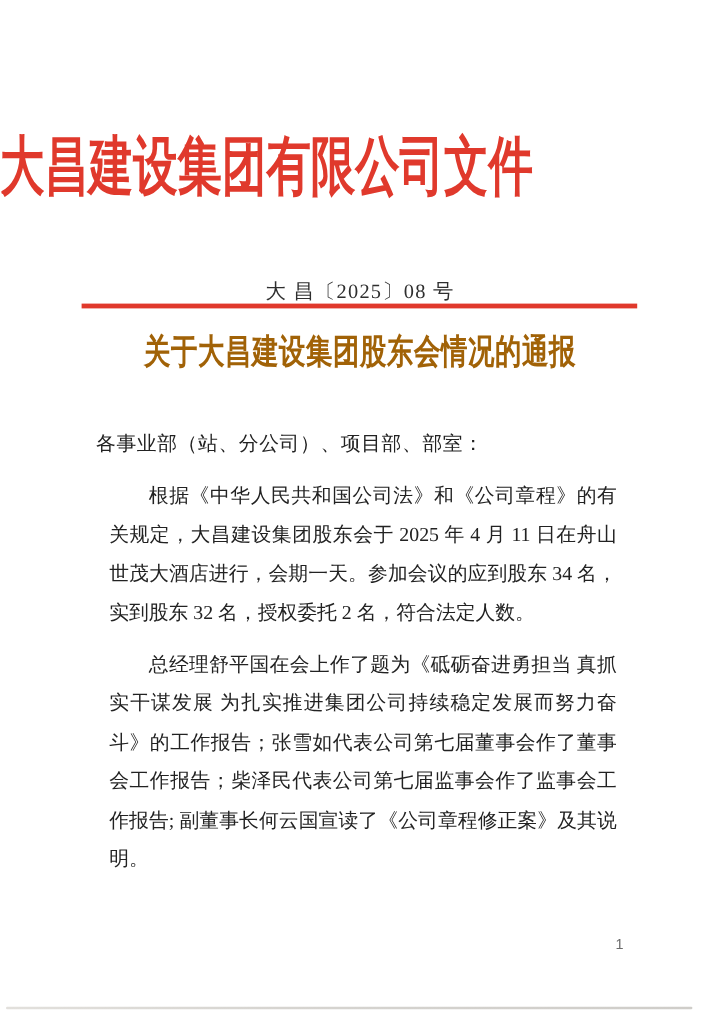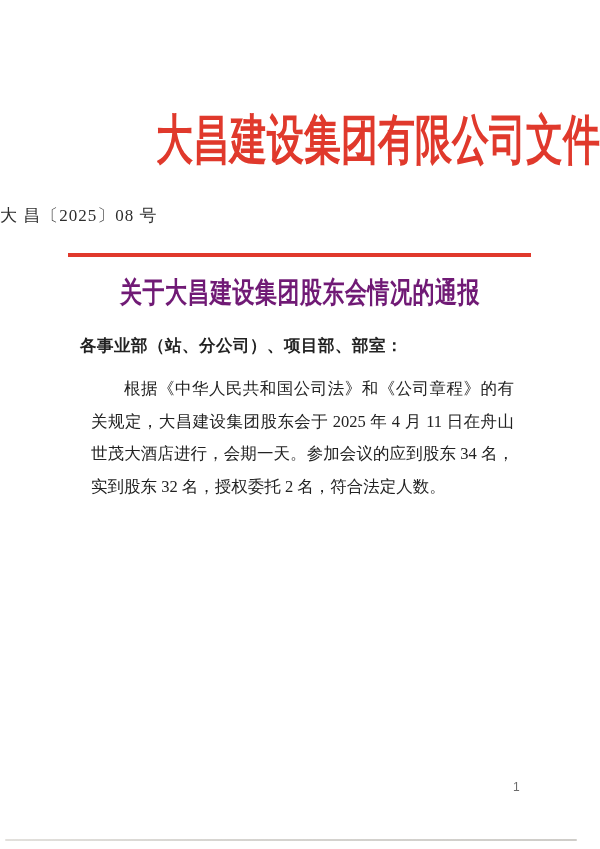--- a/index.html
+++ b/index.html
@@ -18,80 +18,82 @@
     position:relative;
     width:600px;
     height:849px;
     background:#ffffff;
     overflow:hidden;
   }
   
   .header-title{
     position:absolute;
     top:113px; left:0; right:0;
-    text-align:right;
+    text-align:left;
     line-height:56px;
     color:var(--red);
     font-weight:bold;
     font-size:37px;
     white-space:nowrap;
   }
   .stretch-y{
     display:inline-block;
     transform:scaleY(1.45);
     transform-origin:center center;
     letter-spacing:0px;
   }
   
   .doc-number{
     position:absolute;
-    top:205px; left:0; right:0;
+    top:232px; left:0; right:0;
+    text-align:center;
     font-size:17px;
     line-height:21px;
     color:#2e2e2e;
     letter-spacing:1px;
   }
   
   .red-rule{
     position:absolute;
     top:253px; left:68px;
     width:463px; height:4px;
     background:var(--red);
   }
   
   .doc-title{
     position:absolute;
     top:276px; left:0; right:0;
     text-align:center;
     line-height:34px;
     font-size:22px;
     font-weight:bold;
-    color:#701a75;
+    color:#a16207;
     white-space:nowrap;
   }
   .stretch-title{
     display:inline-block;
     transform:scaleY(1.3);
     transform-origin:center center;
     letter-spacing:0.5px;
   }
   
   .content{
     position:absolute;
     top:330px; left:80px;
     width:445px;
     font-size:16.5px;
     line-height:32.4px;
     text-align:justify;
     color:#222222;
   }
   .addressee{
-    font-weight:bold;
+    font-weight:normal;
     margin-bottom:3px;
     letter-spacing:0.5px;
+    margin-top:24px;
   }
   .para{
     text-indent:2em;
     margin:11px;
   }
   
   .page-number{
     position:absolute;
     top:780px; left:513px;
     font-size:12px;
@@ -120,19 +122,20 @@
 
   <div class="red-rule"></div>
 
   <div class="doc-title">
     <span class="stretch-title">关于大昌建设集团股东会情况的通报</span>
   </div>
 
   <div class="content">
     <div class="addressee">各事业部（站、分公司）、项目部、部室：</div>
     <p class="para">根据《中华人民共和国公司法》和《公司章程》的有关规定，大昌建设集团股东会于 2025 年 4 月 11 日在舟山世茂大酒店进行，会期一天。参加会议的应到股东 34 名，实到股东 32 名，授权委托 2 名，符合法定人数。</p>
+    <p class="para">总经理舒平国在会上作了题为《砥砺奋进勇担当 真抓实干谋发展 为扎实推进集团公司持续稳定发展而努力奋斗》的工作报告；张雪如代表公司第七届董事会作了董事会工作报告；柴泽民代表公司第七届监事会作了监事会工作报告; 副董事长何云国宣读了《公司章程修正案》及其说明。</p>
   </div>
 
   <div class="page-number">1</div>
 
   <div class="scan-edge"></div>
 
 </div>
 
 </body></html>

